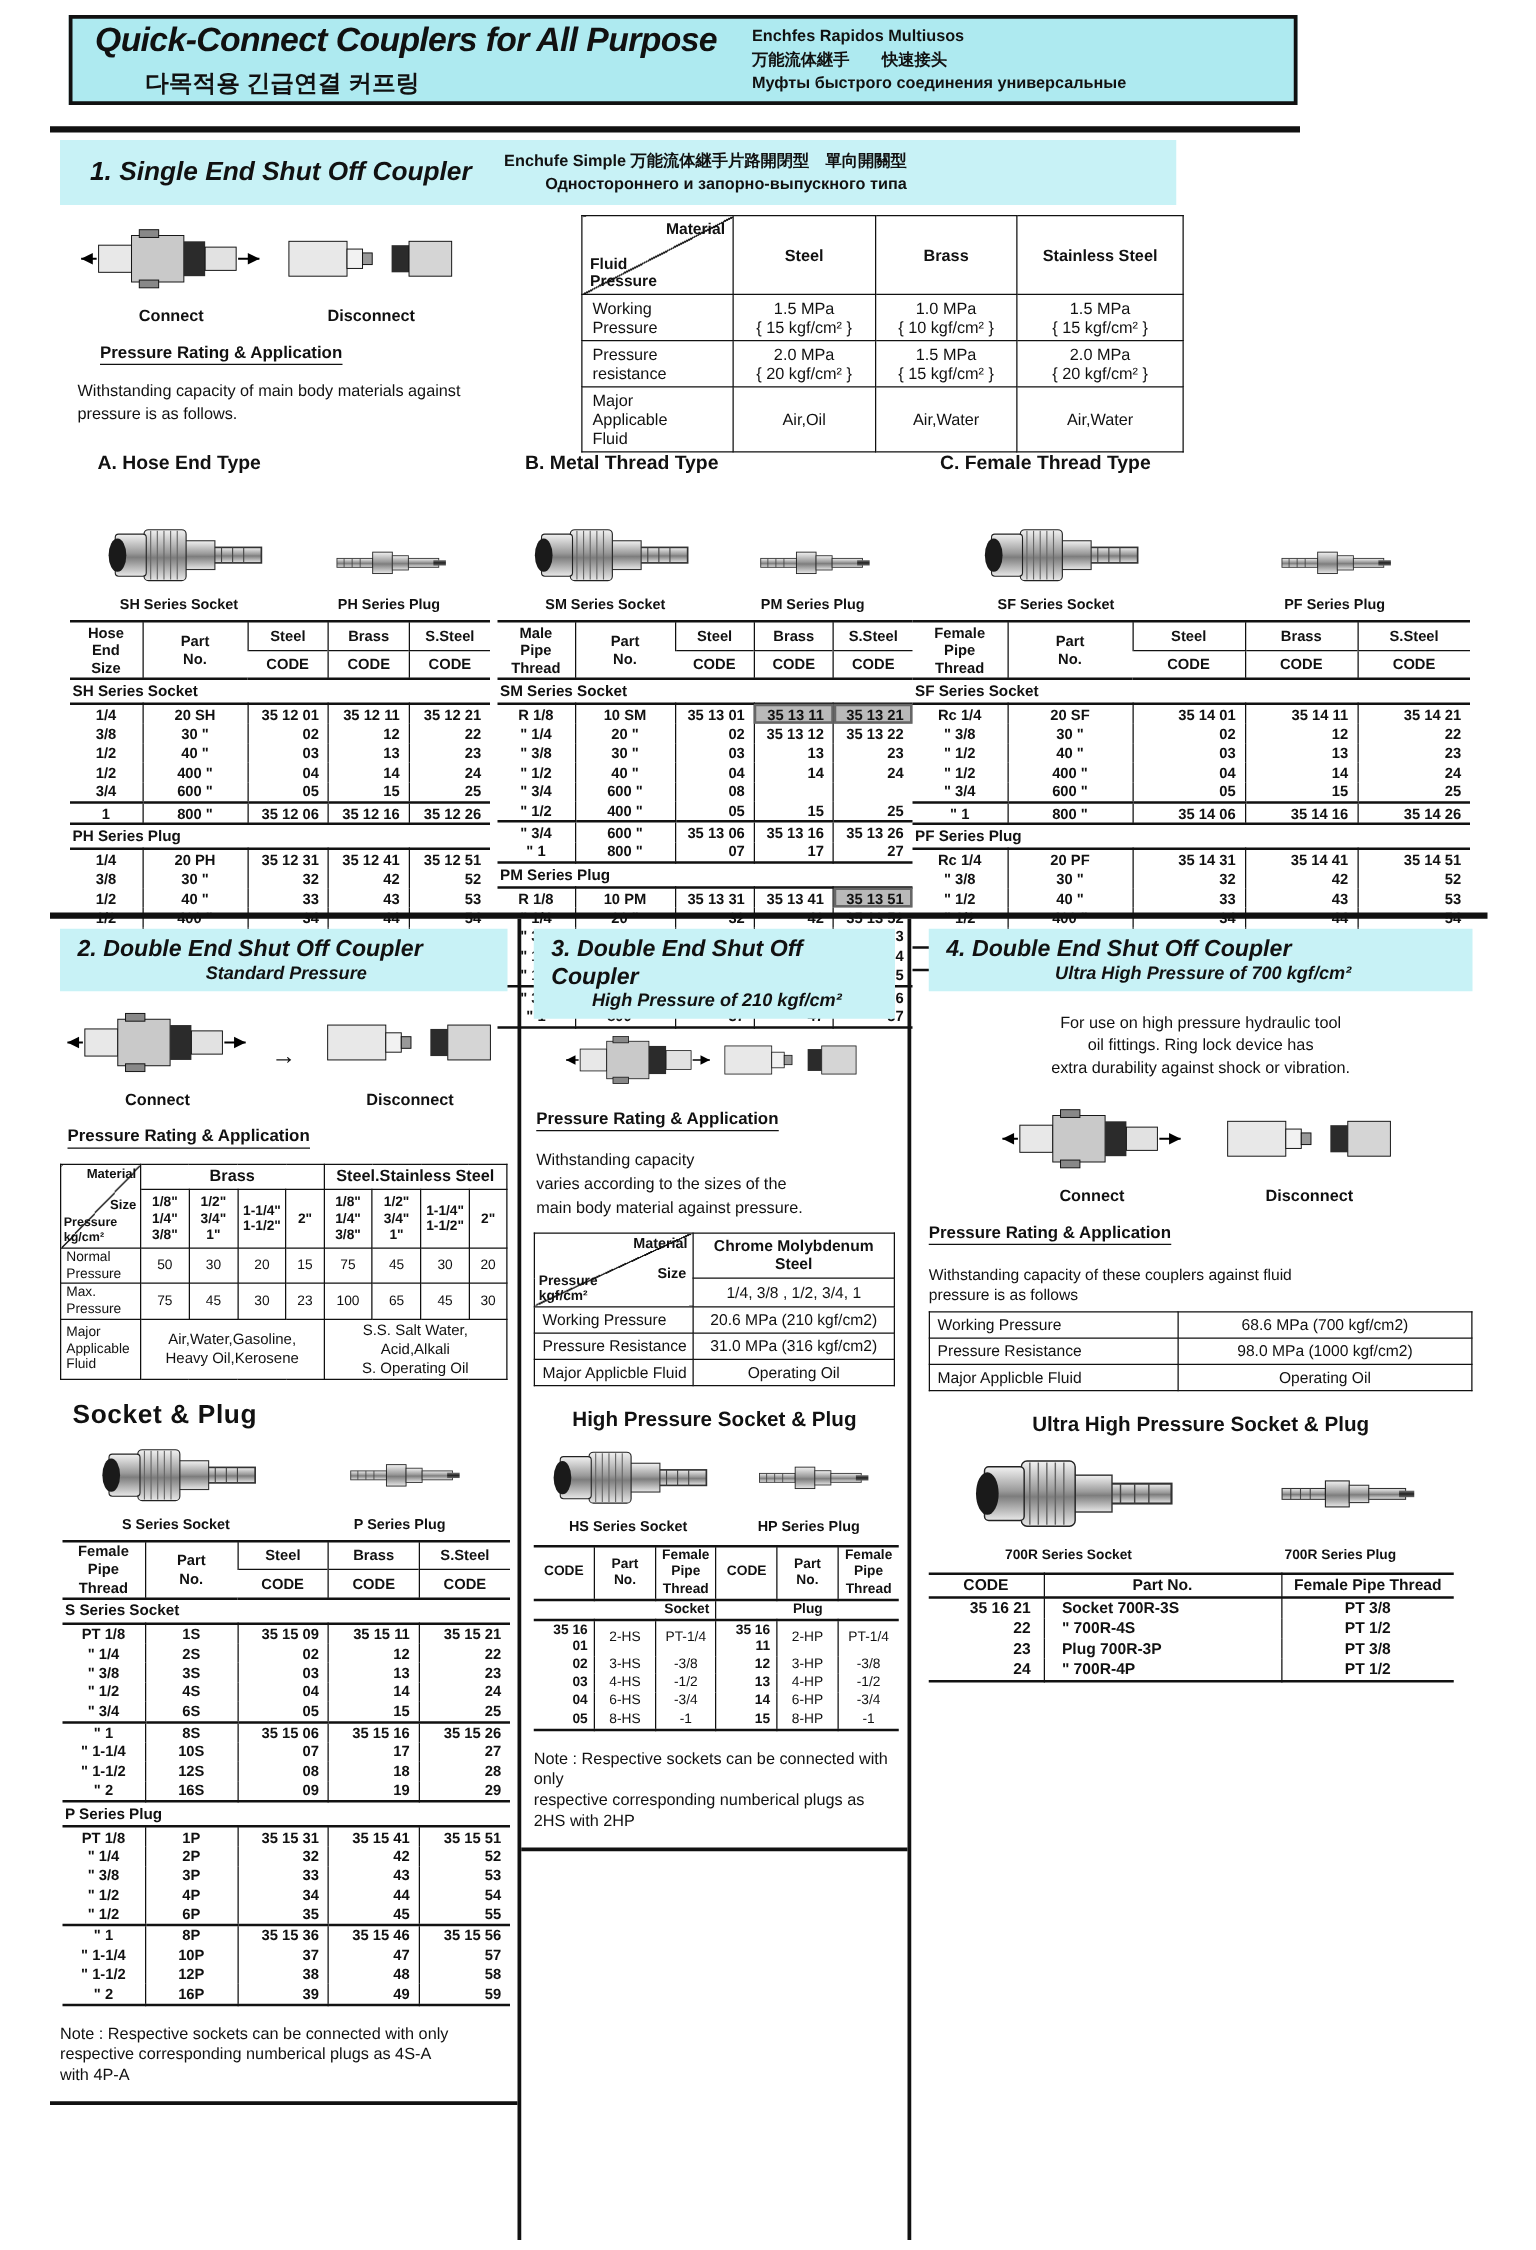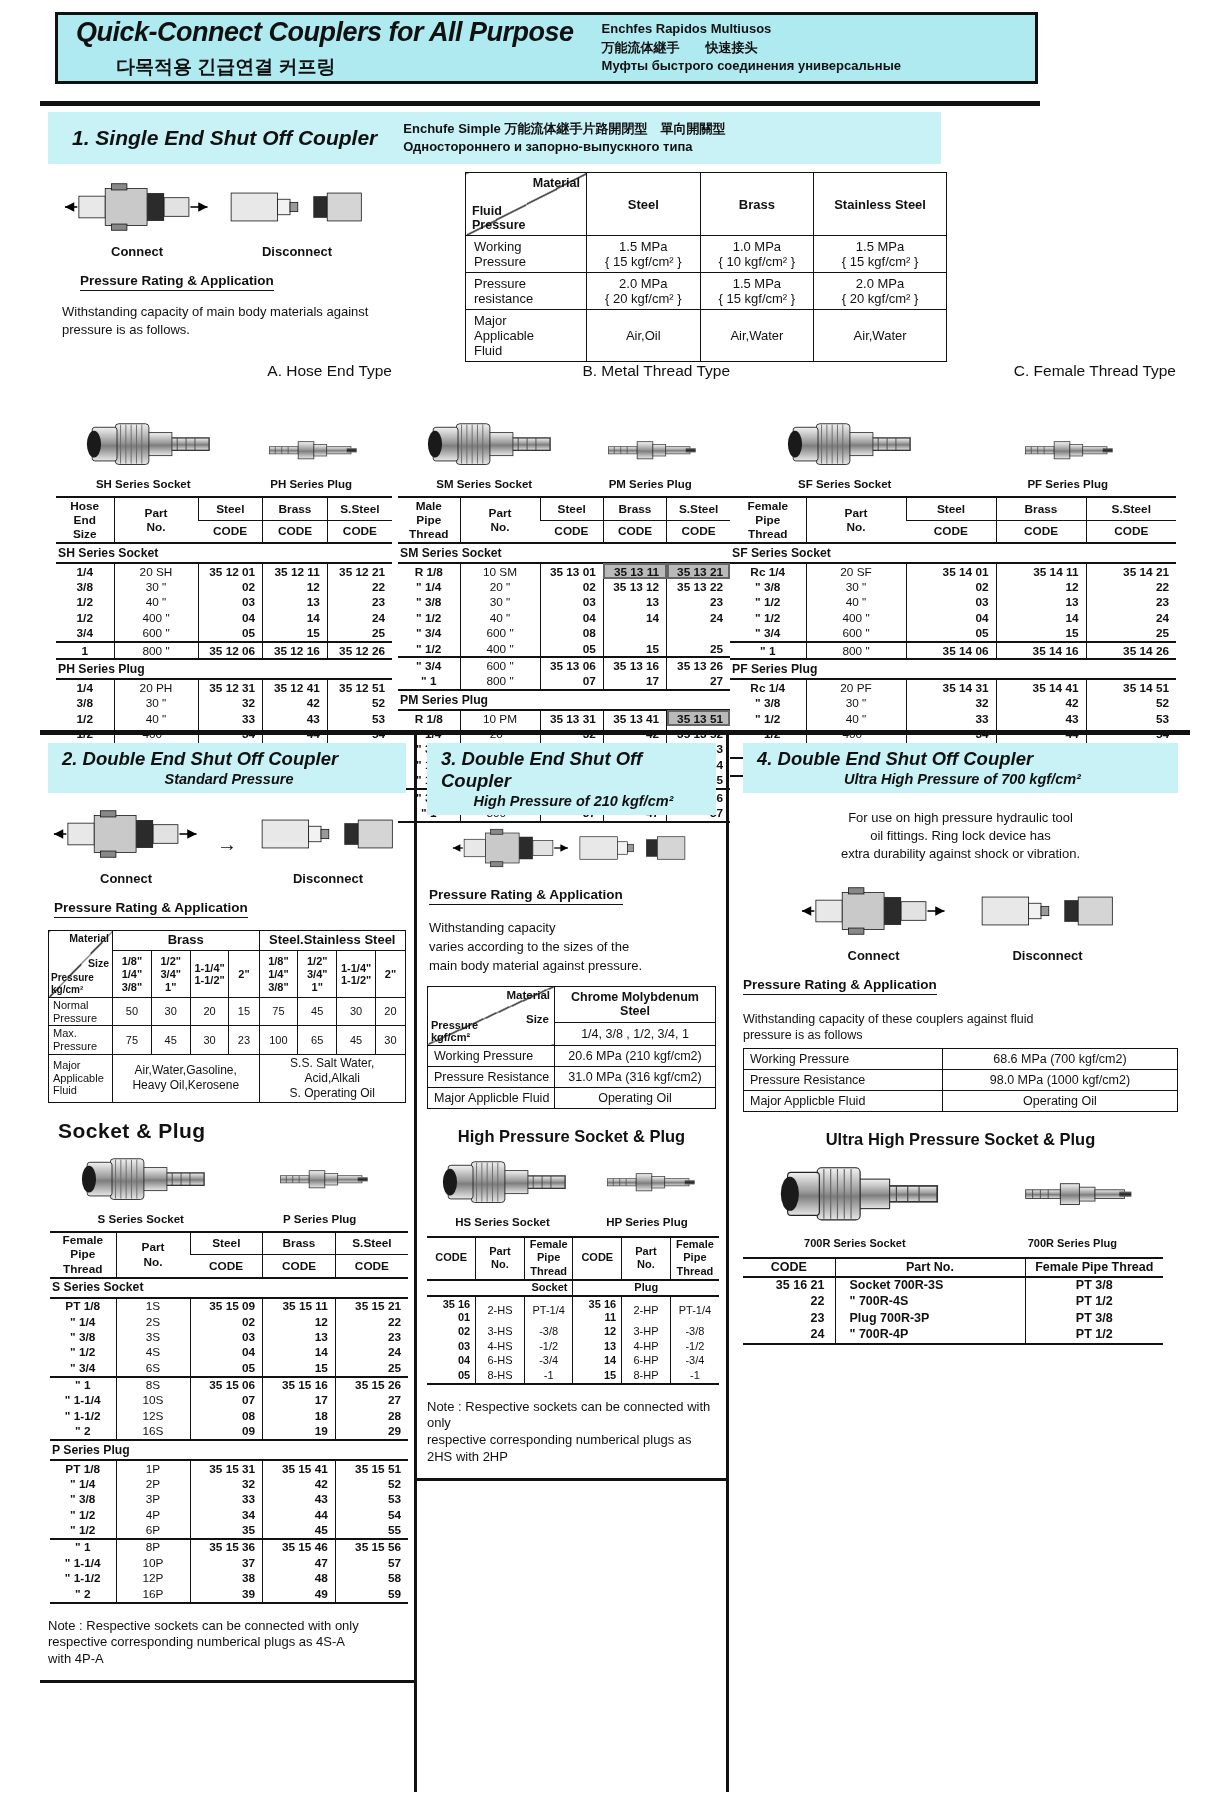--- a/index.html
+++ b/index.html
@@ -9,21 +9,21 @@
   
   .banner{position:absolute;left:55px;top:12px;width:983px;height:72px;background:#aeeaf0;border:3px solid #111;box-sizing:border-box;display:flex;align-items:center;padding:4px 18px;gap:28px;}
   .banner-title{font-style:italic;font-weight:bold;font-size:27px;letter-spacing:-0.5px;}
   .banner-ko{font-weight:bold;font-size:19px;margin-top:6px;padding-left:40px;}
   .banner-right{font-size:13px;font-weight:bold;line-height:1.45;}
   .rule1{position:absolute;left:40px;top:101px;width:1000px;height:5px;background:#111;}
 
   
   .s1-bar{position:absolute;left:48px;top:112px;width:893px;height:52px;background:#c8f2f6;display:flex;align-items:center;gap:26px;padding:0 24px;box-sizing:border-box;}
   .s1-title{font-style:italic;font-weight:bold;font-size:21px;}
-  .s1-sub{font-size:13px;font-weight:bold;line-height:1.4;}
+  .s1-sub{font-size:13px;font-weight:bold;line-height:1.4;text-align:right;}
   .s1-left{position:absolute;left:62px;top:176px;width:390px;}
   .figpair{display:flex;align-items:center;gap:10px;}
   .figcell{text-align:center;}
   .fig{width:150px;height:62px;}
   .fig-sm{width:120px;height:50px;}
   .fig-lab{font-size:13px;font-weight:bold;margin-top:2px;}
   .pra{display:inline-block;font-size:13.5px;font-weight:bold;border-bottom:1.6px solid #111;padding-bottom:2px;margin:14px 0 8px 18px;}
   .s1-para{font-size:13px;line-height:1.35;margin-top:4px;}
 
   .pt1{position:absolute;left:465px;top:172px;width:482px;border-collapse:collapse;font-size:13px;}
@@ -31,36 +31,36 @@
   .pt1 .corner{width:108px;position:relative;height:56px;background:
      linear-gradient(to bottom right,transparent 49.4%,#111 49.4%,#111 50.6%,transparent 50.6%);}
   .pt1 .corner .c-top{position:absolute;top:3px;right:6px;font-size:12.5px;}
   .pt1 .corner .c-bot{position:absolute;bottom:3px;left:6px;text-align:left;font-size:12.5px;}
   .pt1 .rowlab{text-align:left;padding-left:8px;}
 
   .s1-subs{position:absolute;left:56px;top:362px;width:1120px;display:flex;}
   .subA{width:336px;}
   .subB{width:332px;margin-left:6px;}
   .subC{width:446px;margin-left:0;}
-  .sub-heading{font-size:15.5px;font-weight:normal;margin:0 0 4px 22px;text-align:right;}
+  .sub-heading{font-size:15.5px;font-weight:bold;margin:0 0 4px 22px;}
   .sub-figs{display:flex;justify-content:space-around;align-items:flex-end;height:92px;}
   .sub-figlabs{display:flex;justify-content:space-around;font-size:11.5px;font-weight:bold;margin:2px 0 6px 0;}
 
   
   .data-table{border-collapse:collapse;font-size:11.8px;table-layout:fixed;border-bottom:2px solid #111;}
   .data-table th,.data-table td{padding:0.5px 4px;text-align:center;vertical-align:middle;line-height:1.22;}
   .data-table th+th,.data-table td+td{border-left:1.3px solid #111;}
   .data-table thead{border-top:2px solid #111;border-bottom:2px solid #111;}
   .data-table thead tr+tr th{border-top:1.3px solid #111;}
   .data-table tbody{border-top:2px solid #111;}
   .data-table .group-start td{border-top:2px solid #111;}
   .data-table .label-row td{border-left:none!important;text-align:left;font-weight:bold;font-size:12.2px;padding:1.5px 2px;}
   .codes td:nth-child(n+3){text-align:right;font-weight:bold;padding-right:7px;}
   .codes td:nth-child(1){font-weight:bold;}
-  .codes td:nth-child(2){font-weight:normal;}
+  .codes td:nth-child(2){font-weight:bold;}
   .hl{background:#b9b9b9;outline:2px solid #666;outline-offset:-2px;}
   th{font-weight:bold;}
 
   
   .bottom{position:absolute;left:40px;top:730px;width:1150px;height:1062px;border-top:5px solid #111;display:flex;box-sizing:border-box;}
   .col{box-sizing:border-box;padding:8px 8px 0 8px;}
   .col2{width:377px;border-right:3px solid #111;}
   .col3{width:312px;border-right:3px solid #111;padding:8px 10px 0 10px;}
   .col4{width:461px;padding:8px 12px 0 14px;}
   .sec-bar{background:#c8f2f6;text-align:left;padding:5px 10px 6px 14px;}

